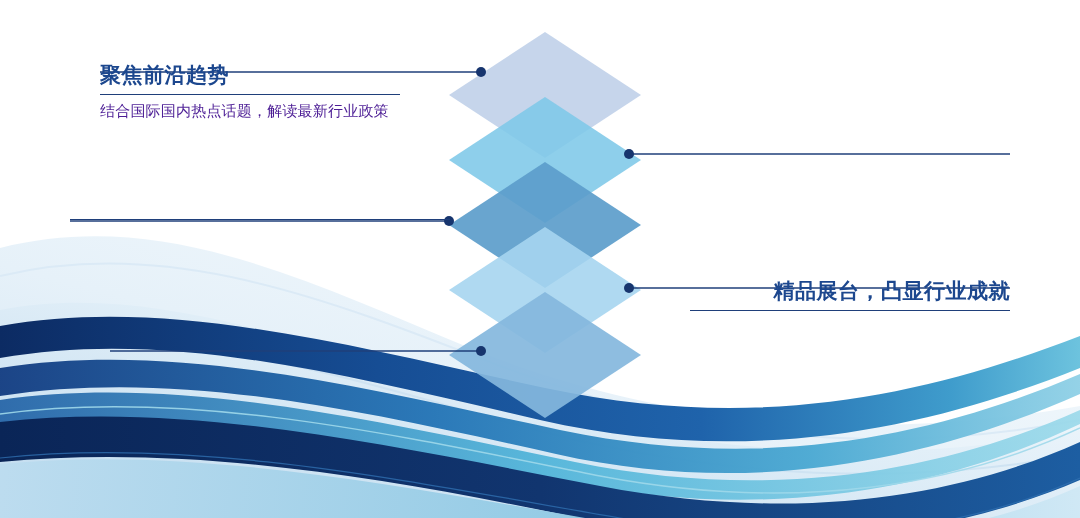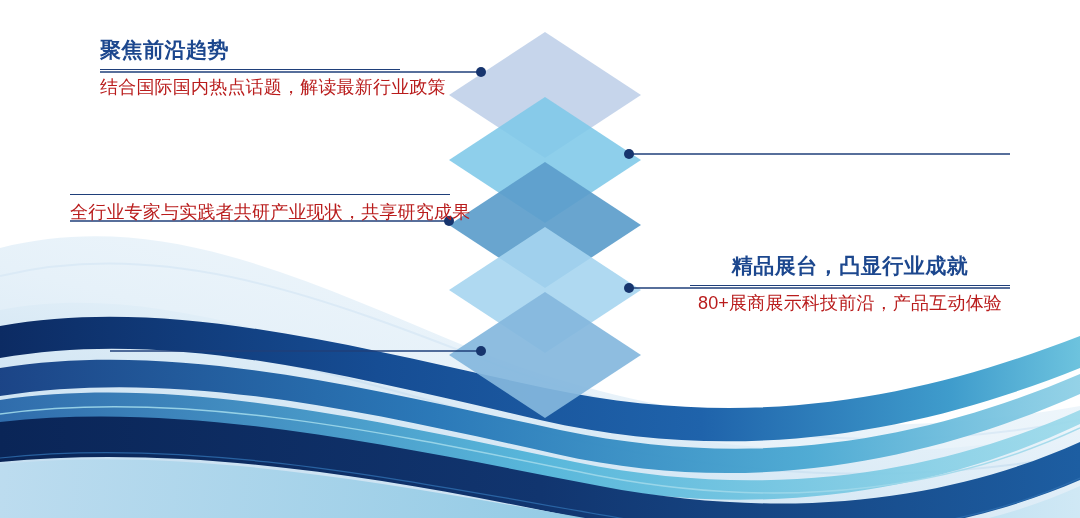--- a/index.html
+++ b/index.html
@@ -10,30 +10,30 @@
     position:relative;
   }
   #stage{position:absolute;inset:0;width:1080px;height:518px;overflow:hidden;background:#fff;}
 
   
   #wave{position:absolute;left:0;bottom:0;width:1080px;height:300px;z-index:1;pointer-events:none;}
   #diamonds{position:absolute;left:0;top:0;width:1080px;height:518px;z-index:2;pointer-events:none;}
   #connectors{position:absolute;left:0;top:0;width:1080px;height:518px;z-index:3;pointer-events:none;}
 
   
-  .callout{position:absolute;z-index:4;}
+  .callout{position:absolute;z-index:4;margin-top:25px;}
   .callout .title{
     font-size:21px;font-weight:bold;color:#1c478e;
     letter-spacing:.5px;line-height:1.15;white-space:nowrap;
   }
   .callout .rule{
     height:0;border-top:1.4px solid #1f3f7a;margin:7px 0 6px 0;
   }
   .callout .subtitle{
-    font-size:18px;color:#b91c1c;line-height:1.3;white-space:nowrap;
+    font-size:15px;color:#4c1d95;line-height:1.3;white-space:nowrap;
     letter-spacing:.2px;
   }
   .callout.left{text-align:left;}
   .callout.right{text-align:right;}
 </style>
 </head>
 <body>
 
 <div id="stage">
 
@@ -133,23 +133,21 @@
 
   <div class="callout left" style="left:100px;top:38px;width:300px;">
     <div class="title">聚焦前沿趋势</div>
     <div class="rule"></div>
     <div class="subtitle">结合国际国内热点话题，解读最新行业政策</div>
   </div>
 
 
   <div class="callout left" style="left:70px;top:187px;width:380px;">
     <div class="rule"></div>
-    <div class="subtitle">全行业专家与实践者共研产业现状，共享研究成果</div>
   </div>
 
-  <div class="callout right" style="right:70px;top:254px;width:320px;text-align:center;">
+  <div class="callout right" style="right:70px;top:254px;width:320px;">
     <div class="title">精品展台，凸显行业成就</div>
     <div class="rule"></div>
-    <div class="subtitle">80+展商展示科技前沿，产品互动体验</div>
   </div>
 
 
 </div>
 
 </body></html>

